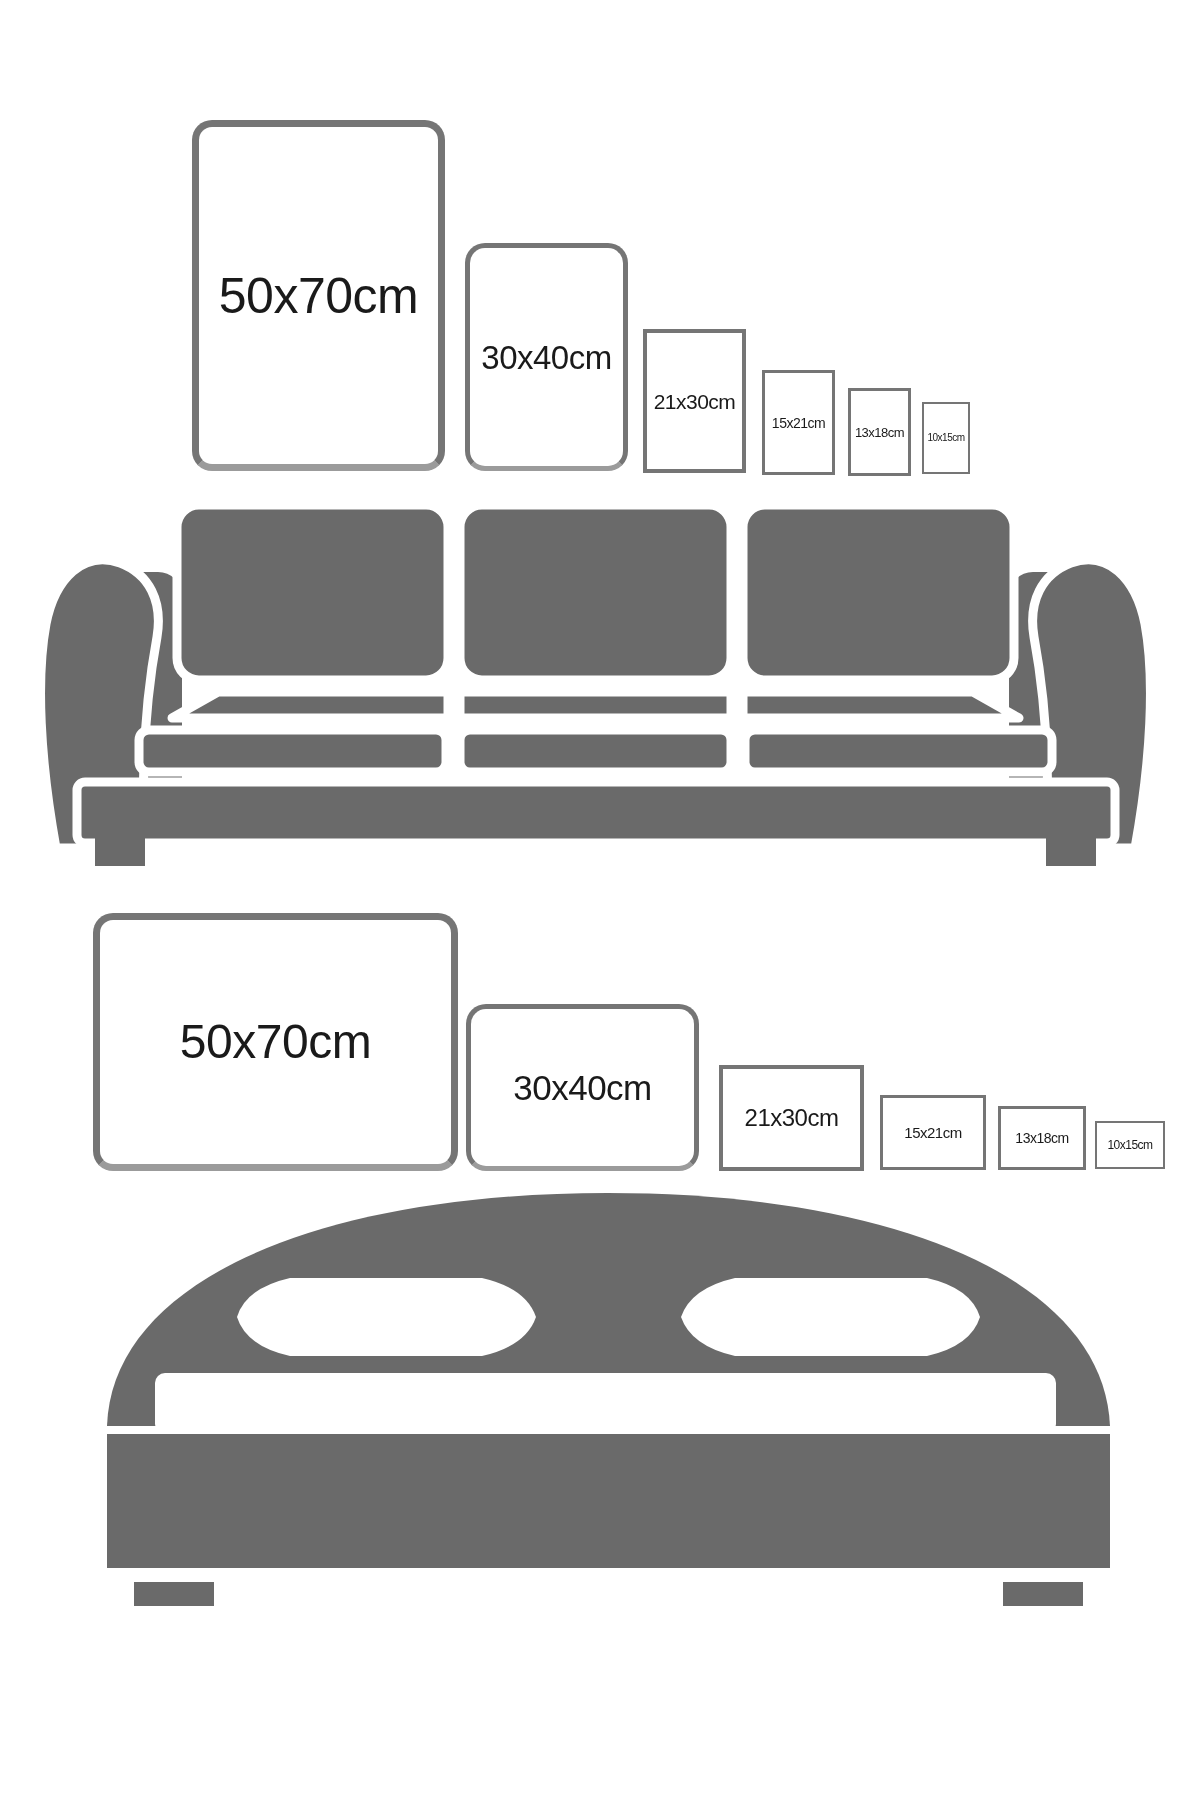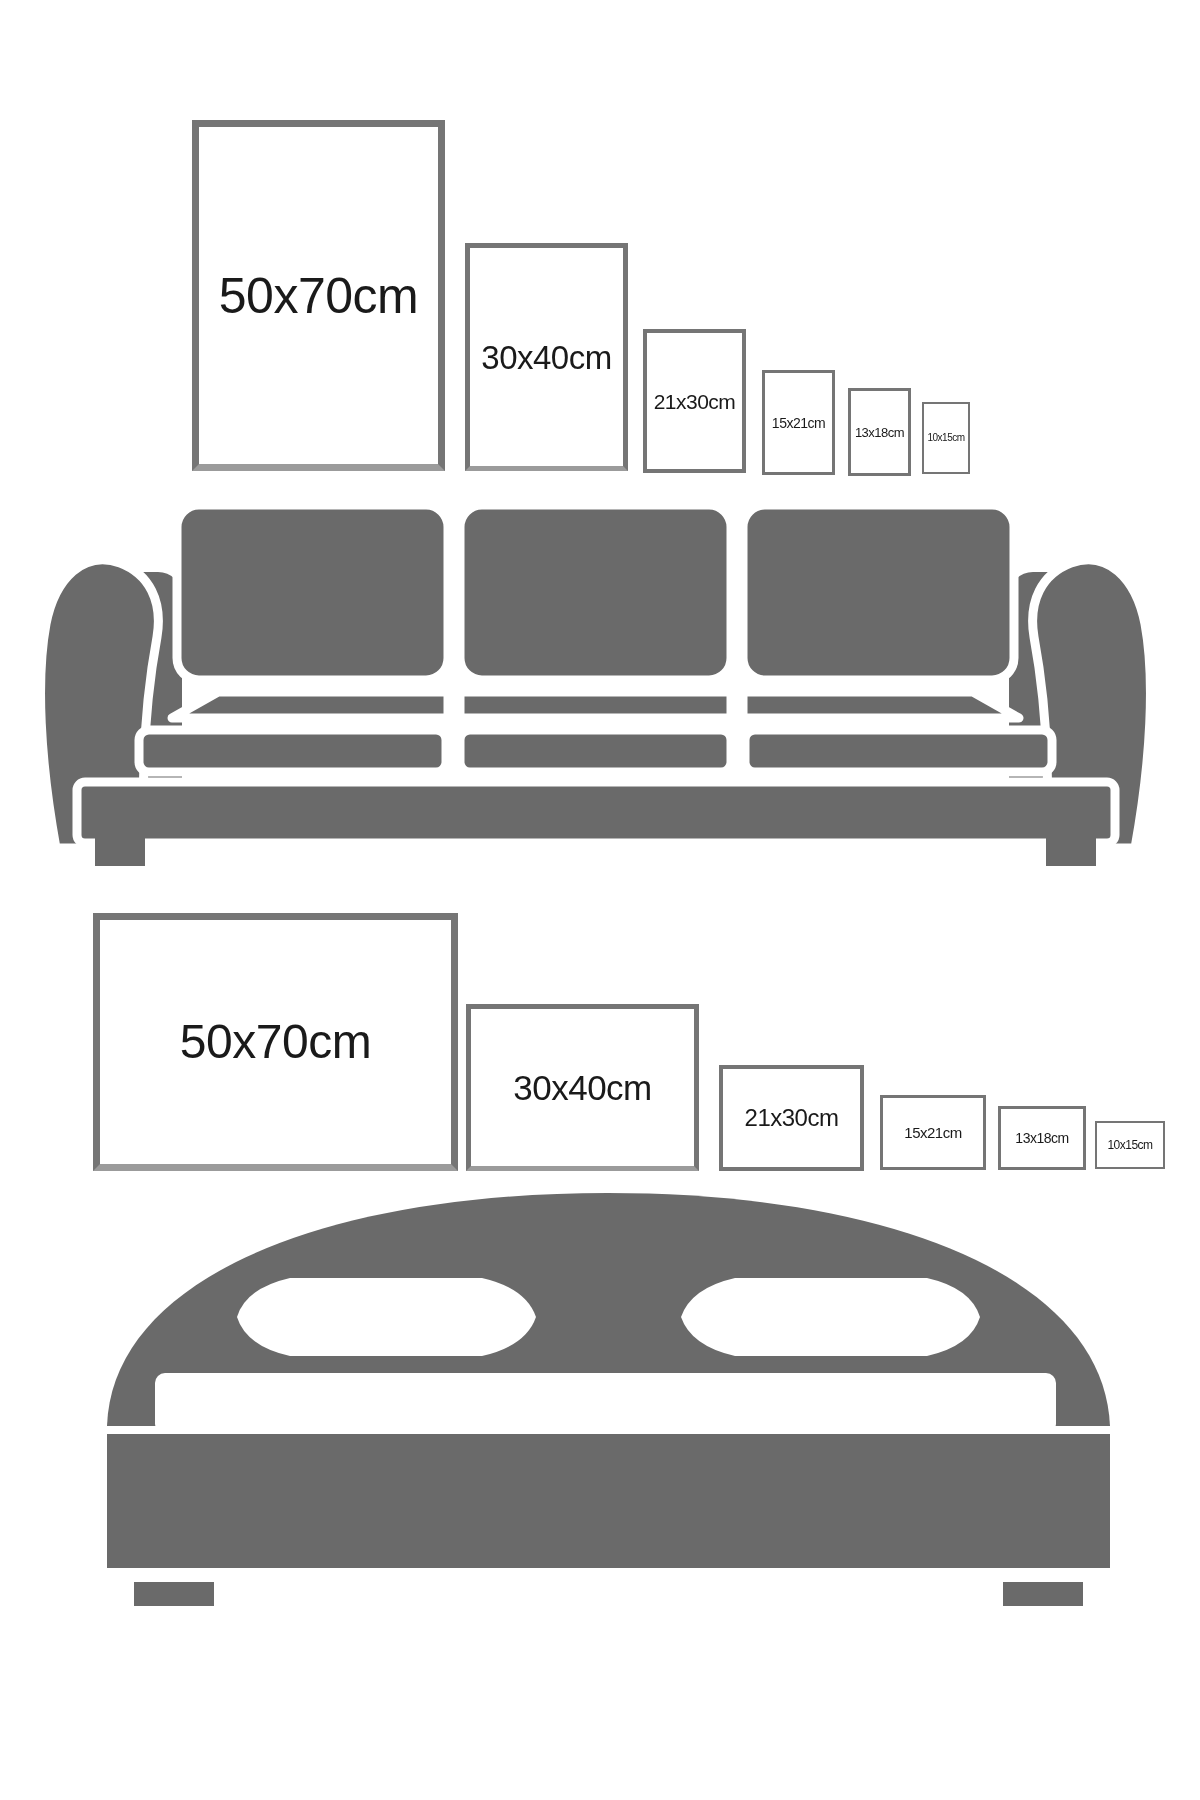--- a/index.html
+++ b/index.html
@@ -14,21 +14,21 @@
   .frame {
     position: absolute;
     box-sizing: border-box;
     background: #ffffff;
     border-style: solid;
     border-color: var(--frame-border, #757575);
     display: flex;
     align-items: center;
     justify-content: center;
   }
-  .frame.large { border-bottom-color: #9b9b9b; }
+  .frame.large { border-bottom-color: #9b9b9b; border-radius: 20px; }
   .frame .size-label {
     color: var(--label-color, #1a1a1a);
     white-space: nowrap;
     line-height: 1;
     letter-spacing: -0.5px;
   }
   .illustration { position: absolute; }
 </style>
 </head>
 <body>

